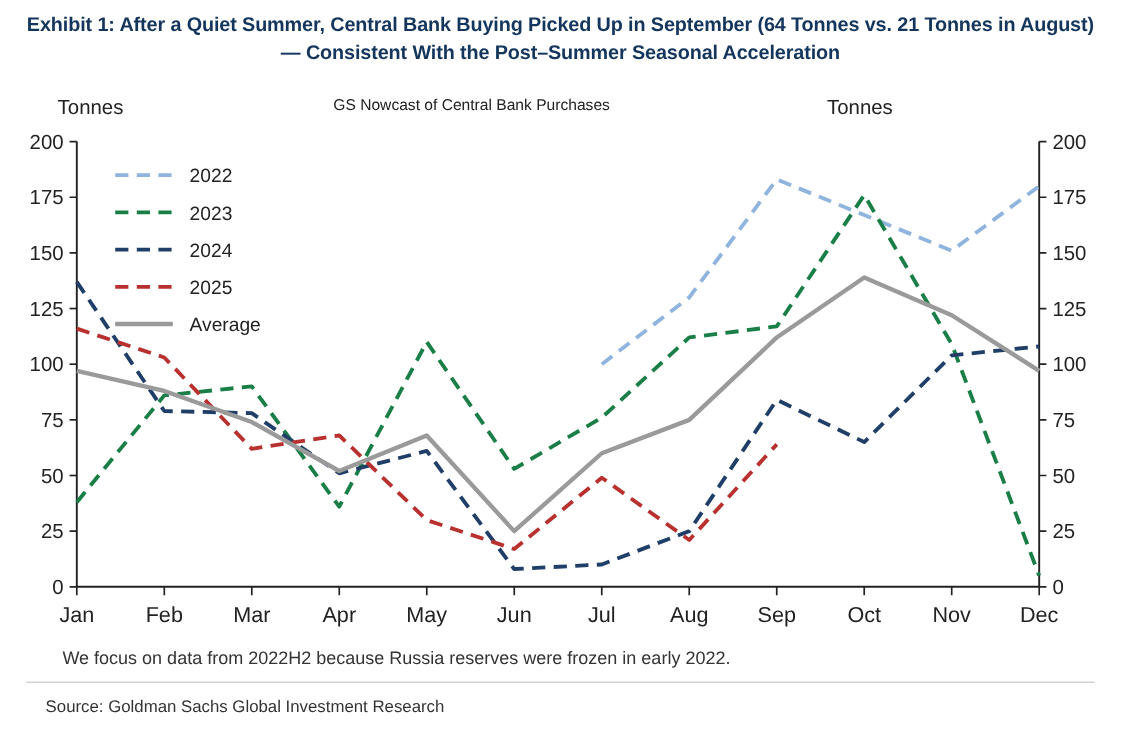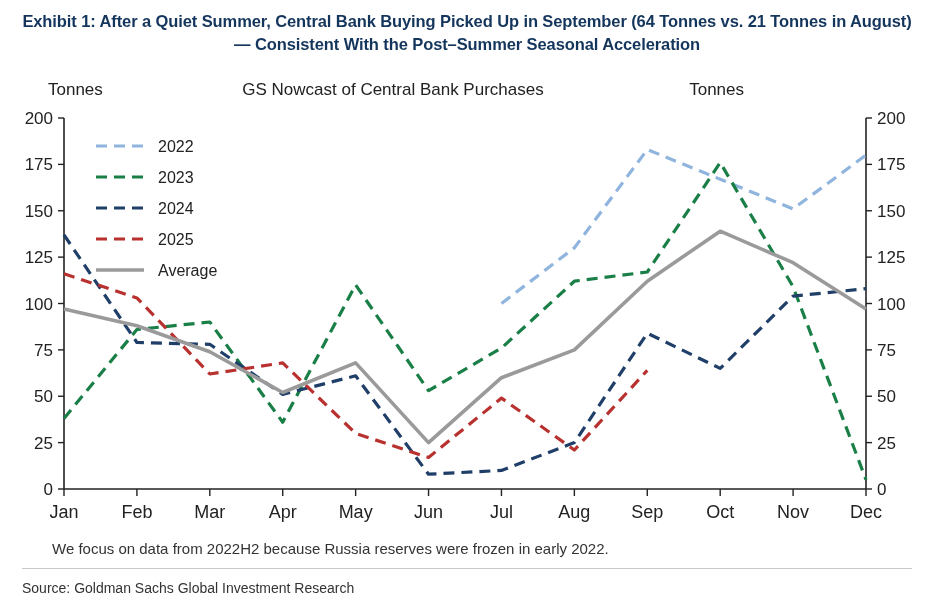--- a/index.html
+++ b/index.html
@@ -54,21 +54,21 @@
     top: 4px;
     font-size: 17px;
     color: #222;
   }
   .chart-title {
     position: absolute;
     left: 0;
     right: 0;
     top: 4px;
     text-align: center;
-    font-size: 17px;
+    font-size: 13px;
     color: #222;
     padding-left: 10px;
   }
   svg.plot {
     position: absolute;
     left: 0;
     top: 0;
     width: 934px;
     height: 470px;
   }
@@ -82,21 +82,21 @@
   .rule {
     position: absolute;
     left: 22px;
     top: 568px;
     width: 890px;
     height: 1px;
     background: #c9c9c9;
   }
   .source {
     position: absolute;
-    left: 22px;
+    left: 38px;
     top: 580px;
     font-size: 14px;
     color: #333;
   }
   .tick-label {
     font-family: "Liberation Sans", sans-serif;
     font-size: 17px;
     fill: #222;
   }
   .xtick-label {

